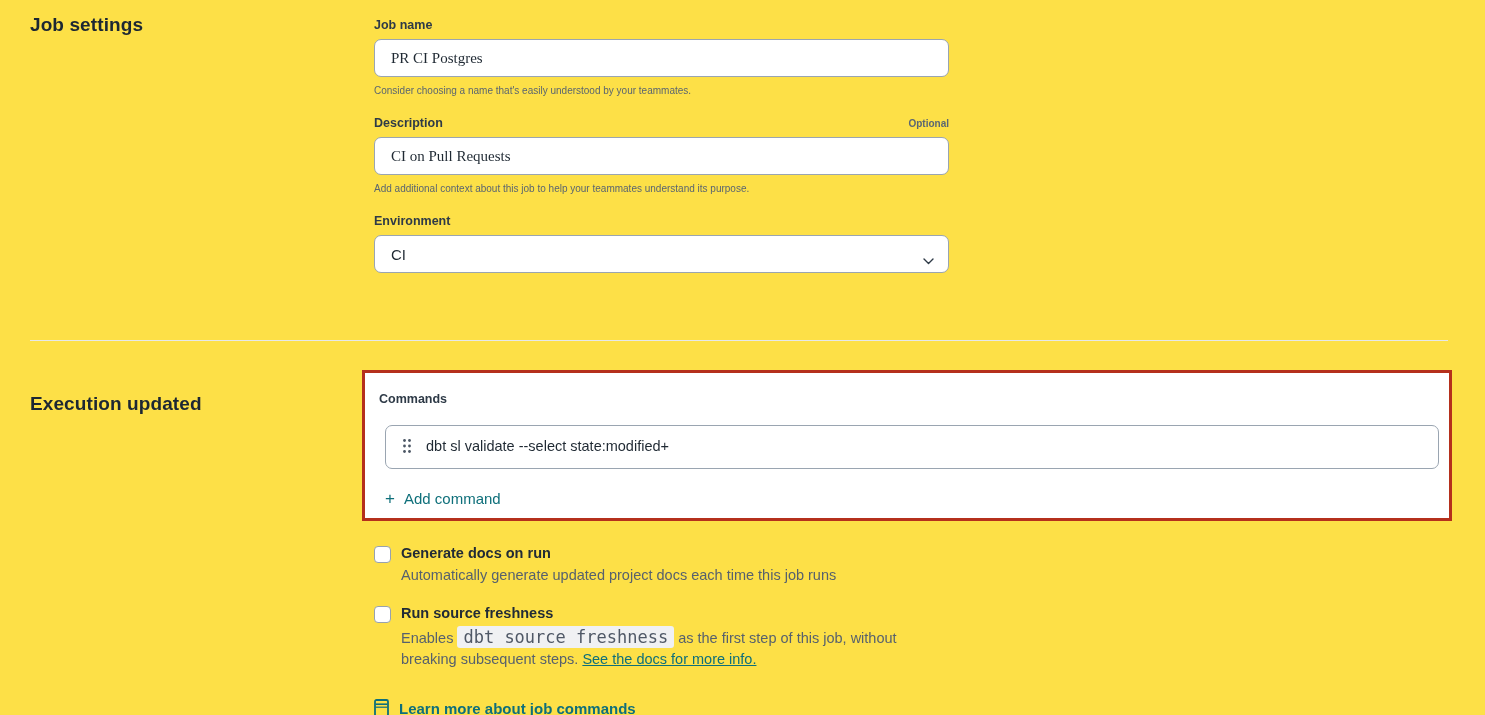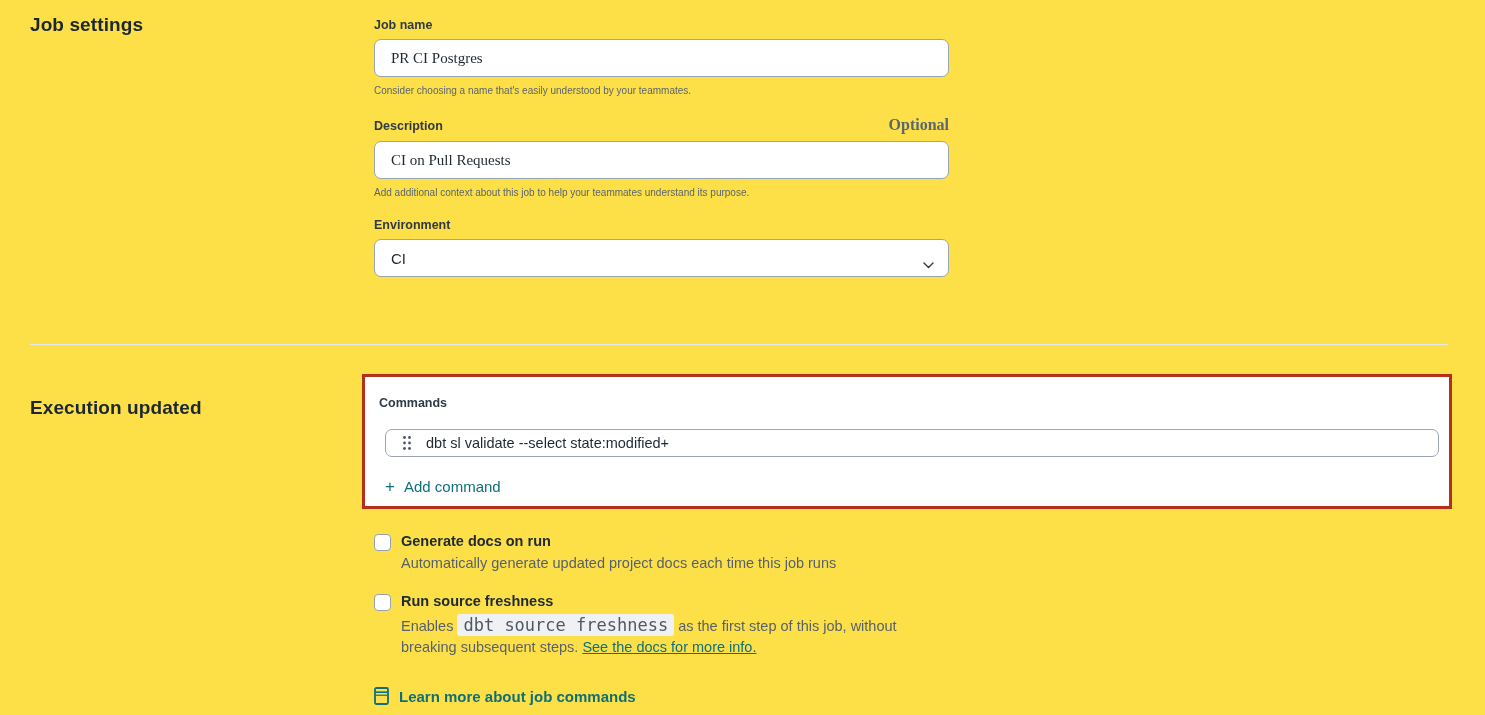--- a/index.html
+++ b/index.html
@@ -23,21 +23,21 @@
   .section{display:flex;align-items:flex-start;padding:0 33px 0 30px;}
   .section-title-col{width:344px;flex-shrink:0;}
   .section-title{font-size:19px;font-weight:700;color:var(--heading);letter-spacing:.1px;}
 
   
   .job-section{padding-top:14px;}
   .fields-col{width:575px;}
   .field-group{margin-bottom:20px;}
   .field-label-row{display:flex;justify-content:space-between;align-items:baseline;margin-bottom:7px;margin-top:4px;}
   .field-label{font-size:12.5px;font-weight:700;color:var(--label);}
-  .optional-tag{font-size:16px;font-weight:700;color:#5a6673;font-family:Liberation Serif, serif;}
+  .optional-tag{font-size:10px;font-weight:700;color:#5a6673;}
   .text-input{
     width:100%;height:38px;border:1px solid var(--border);border-radius:7px;
     padding:1px 16px;font-size:15px;color:var(--text);background:#fff;outline:none;
     font-family:Liberation Serif, serif;
   }
   .helper-text{font-size:10px;color:var(--muted);margin-top:8px;}
 
   .select-box{
     width:100%;height:38px;border:1px solid var(--border);border-radius:7px;
     display:flex;align-items:center;justify-content:space-between;
@@ -51,22 +51,22 @@
   .exec-section{padding-top:29px;}
   .exec-title{margin-top:23px;}
   .exec-content{flex:1;min-width:0;}
 
   .commands-panel{
     border:3px solid var(--highlight);
     padding:19px 10px 10px 12px;background:#fff;
   }
   .commands-label{font-size:12.5px;font-weight:700;color:var(--label);}
   .command-row{
-    margin:19px 0 0 8px;height:28px;border:1px solid var(--border);border-radius:7px;
-    display:flex;align-items:center;padding:0 12px;background:#fff;
+    margin:19px 0 0 8px;height:44px;border:1px solid var(--border);border-radius:7px;
+    display:flex;align-items:flex-start;padding:12px 12px;background:#fff;
   }
   .drag-handle{width:10px;height:16px;margin:0 14px 0 4px;flex-shrink:0;cursor:grab;}
   .command-text{font-size:14.5px;color:var(--text);}
   .add-command{
     display:inline-flex;align-items:center;gap:9px;margin:21px 0 0 8px;
     color:var(--accent);font-size:15px;cursor:pointer;background:none;border:none;
     font-family:inherit;
   }
   .plus-glyph{font-size:17px;line-height:1;font-weight:400;}
 

